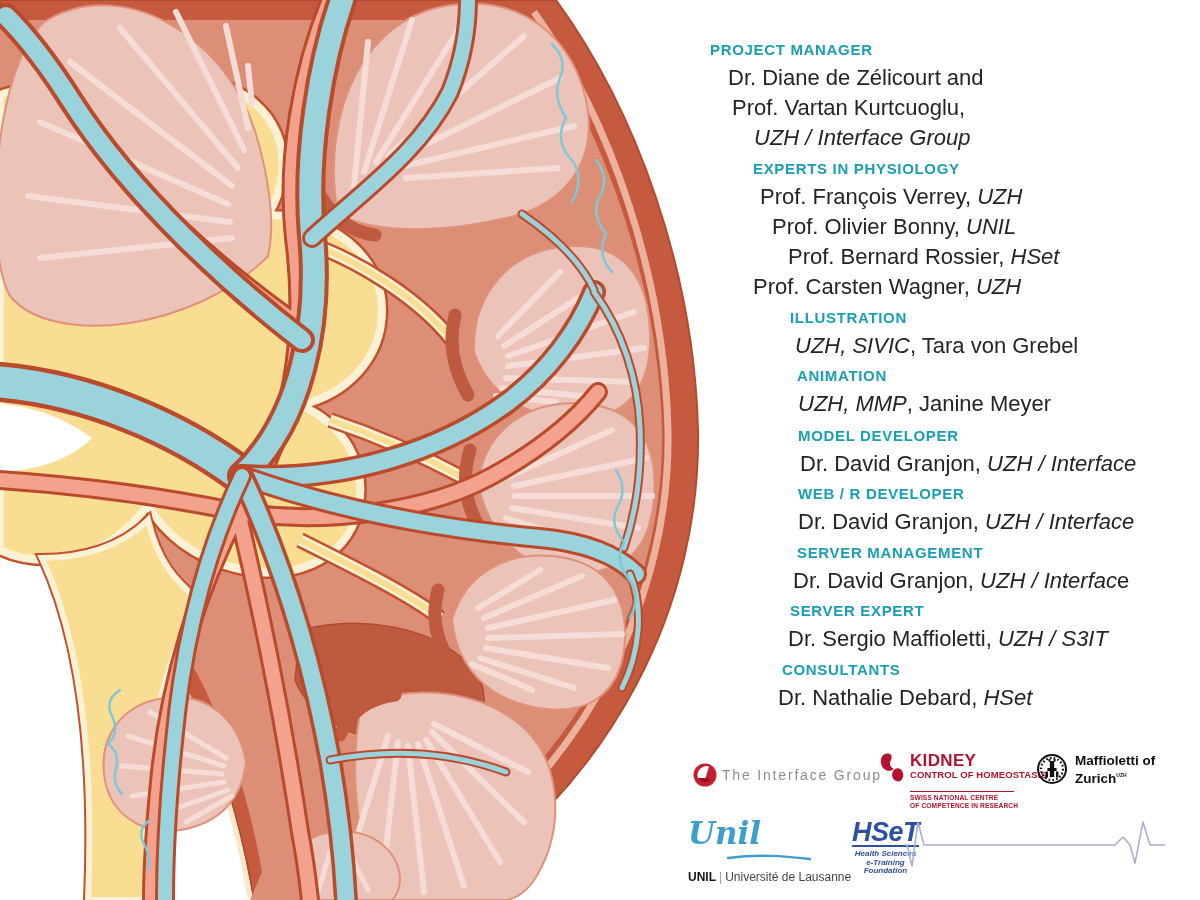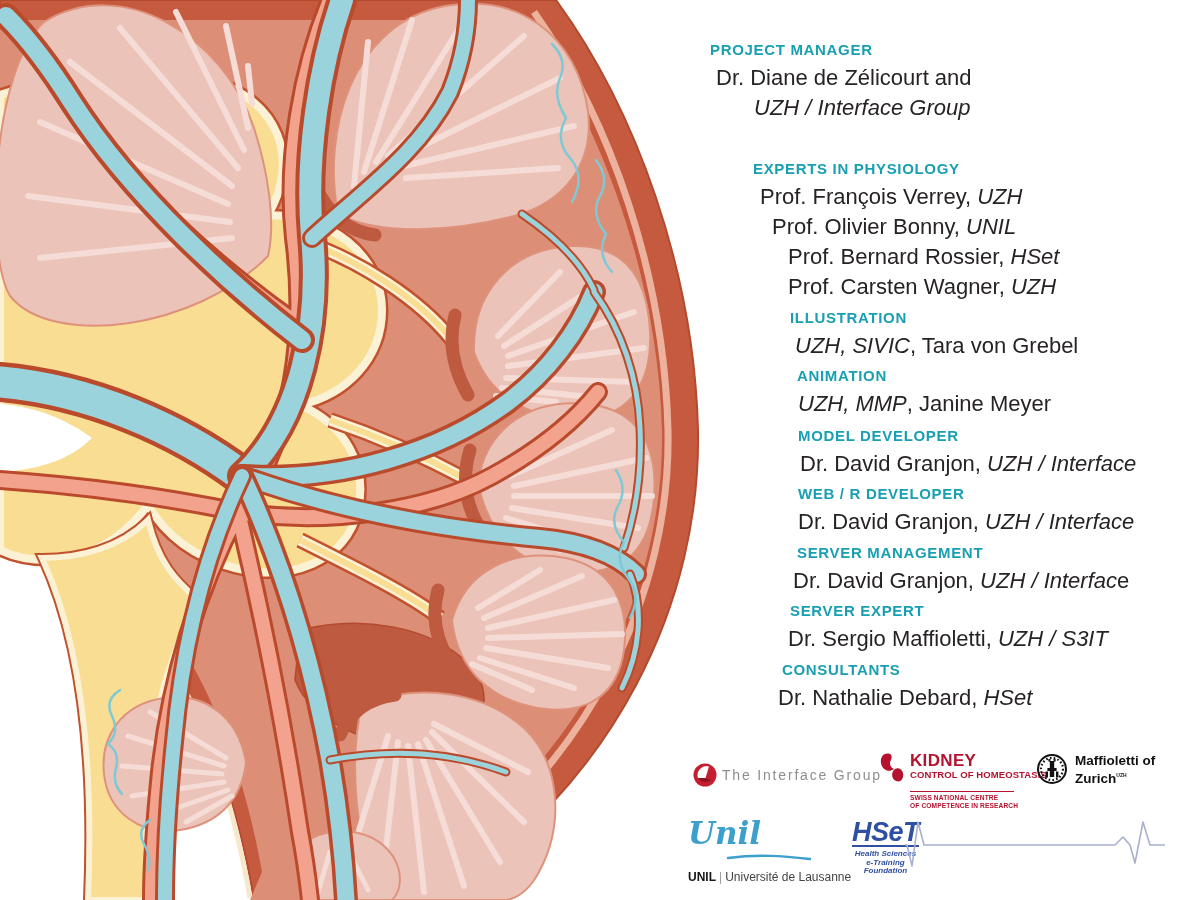--- a/index.html
+++ b/index.html
@@ -158,30 +158,31 @@
       <path d="M552,44 q16,16 8,34 t6,40 q-12,22 4,40 t2,44
                M596,160 q14,18 4,36 t6,38 q-10,20 6,38
                M616,470 q12,18 2,36 t6,36 q-10,18 4,36 t2,40
                M120,690 q-16,10 -8,26 t-4,28 q12,8 8,24 t6,26
                M150,820 q-14,10 -6,24 t4,26" stroke="#7fc9d6" stroke-width="2.5"></path>
     </g>
   </svg>
 
   <div class="sec" style="left:710px;top:42px">
     <h2>PROJECT MANAGER</h2>
-    <div class="ln" style="margin-left:6px"><span>Dr. Diane de Zélicourt and</span></div>
+    <div class="ln" style="margin-left:18px"><span>Dr. Diane de Zélicourt and</span></div>
+    <div class="ln" style="margin-left:22px"><span>Prof. Vartan Kurtcuoglu,</span></div>
     <div class="ln it" style="margin-left:44px"><span>UZH / Interface Group</span></div>
   </div>
 
   <div class="sec" style="left:753px;top:161px">
     <h2>EXPERTS IN PHYSIOLOGY</h2>
     <div class="ln" style="margin-left:7px"><span>Prof. François Verrey, </span><span class="it">UZH</span></div>
     <div class="ln" style="margin-left:19px"><span>Prof. Olivier Bonny, </span><span class="it">UNIL</span></div>
     <div class="ln" style="margin-left:35px"><span>Prof. Bernard Rossier, </span><span class="it">HSet</span></div>
-    <div class="ln" style="margin-left:35px"><span>Prof. Carsten Wagner, </span><span class="it">UZH</span></div>
+    <div class="ln" style=""><span>Prof. Carsten Wagner, </span><span class="it">UZH</span></div>
   </div>
 
   <div class="sec" style="left:790px;top:310px">
     <h2>ILLUSTRATION</h2>
     <div class="ln" style="margin-left:5px"><span class="it">UZH, SIVIC</span><span>, Tara von Grebel</span></div>
   </div>
 
   <div class="sec" style="left:797px;top:368px">
     <h2>ANIMATION</h2>
     <div class="ln" style="margin-left:1px"><span class="it">UZH, MMP</span><span>, Janine Meyer</span></div>

